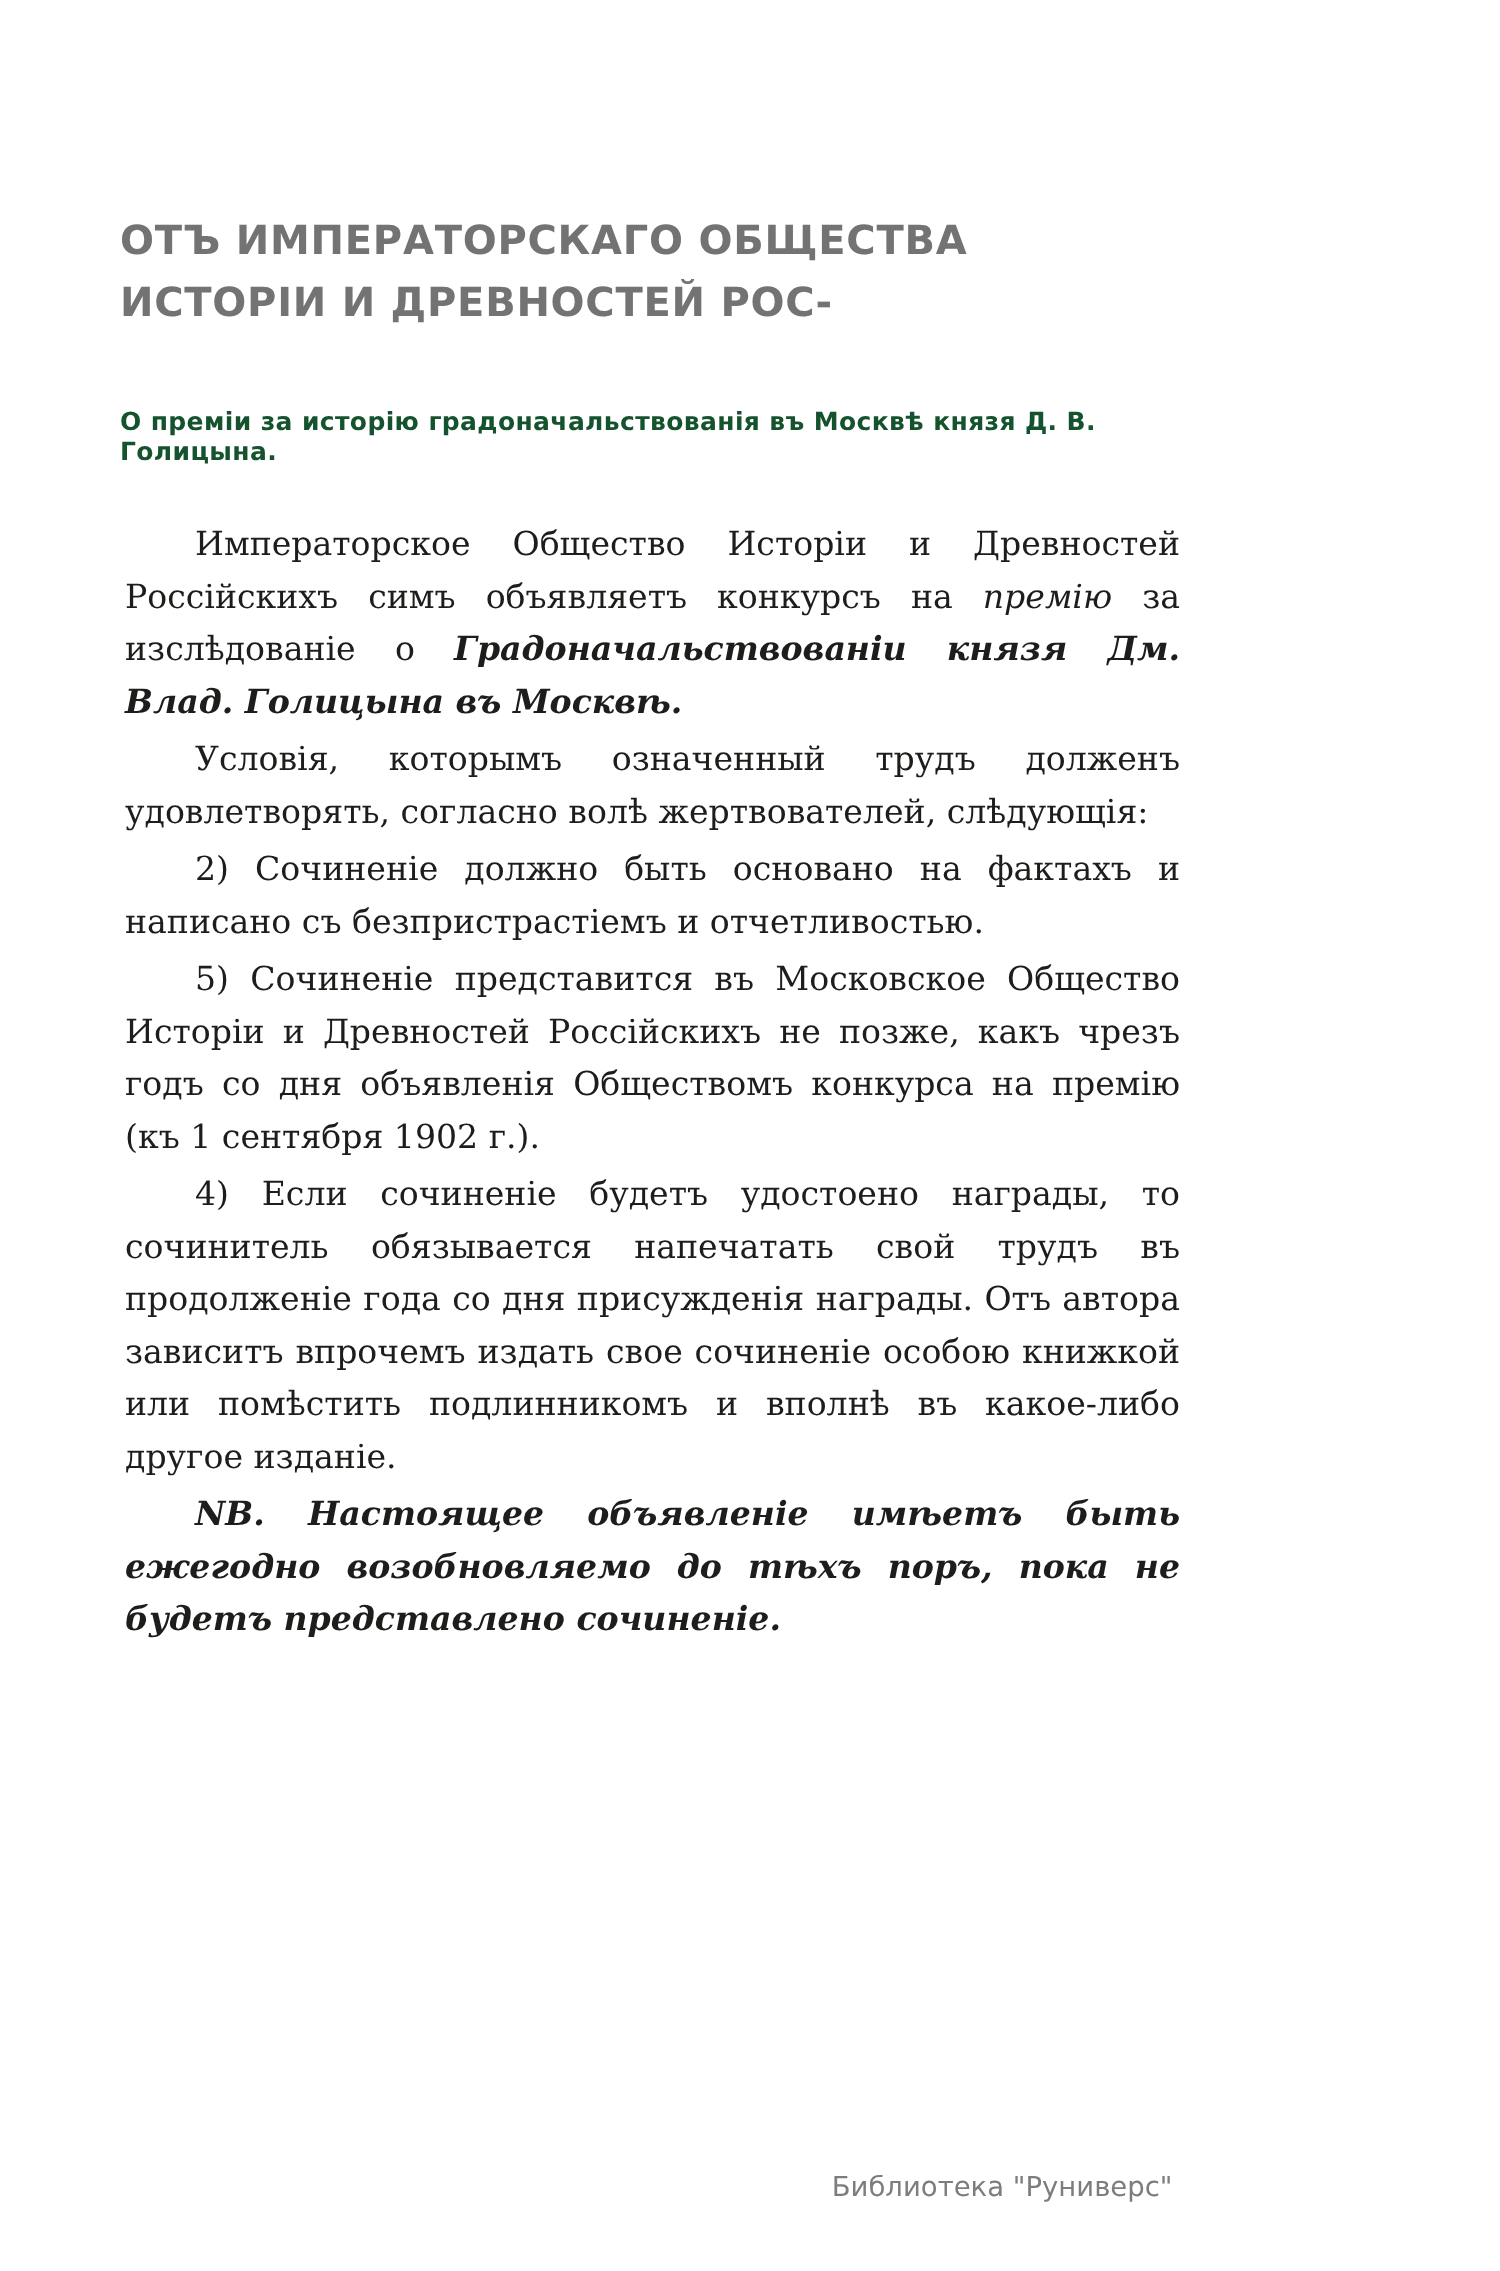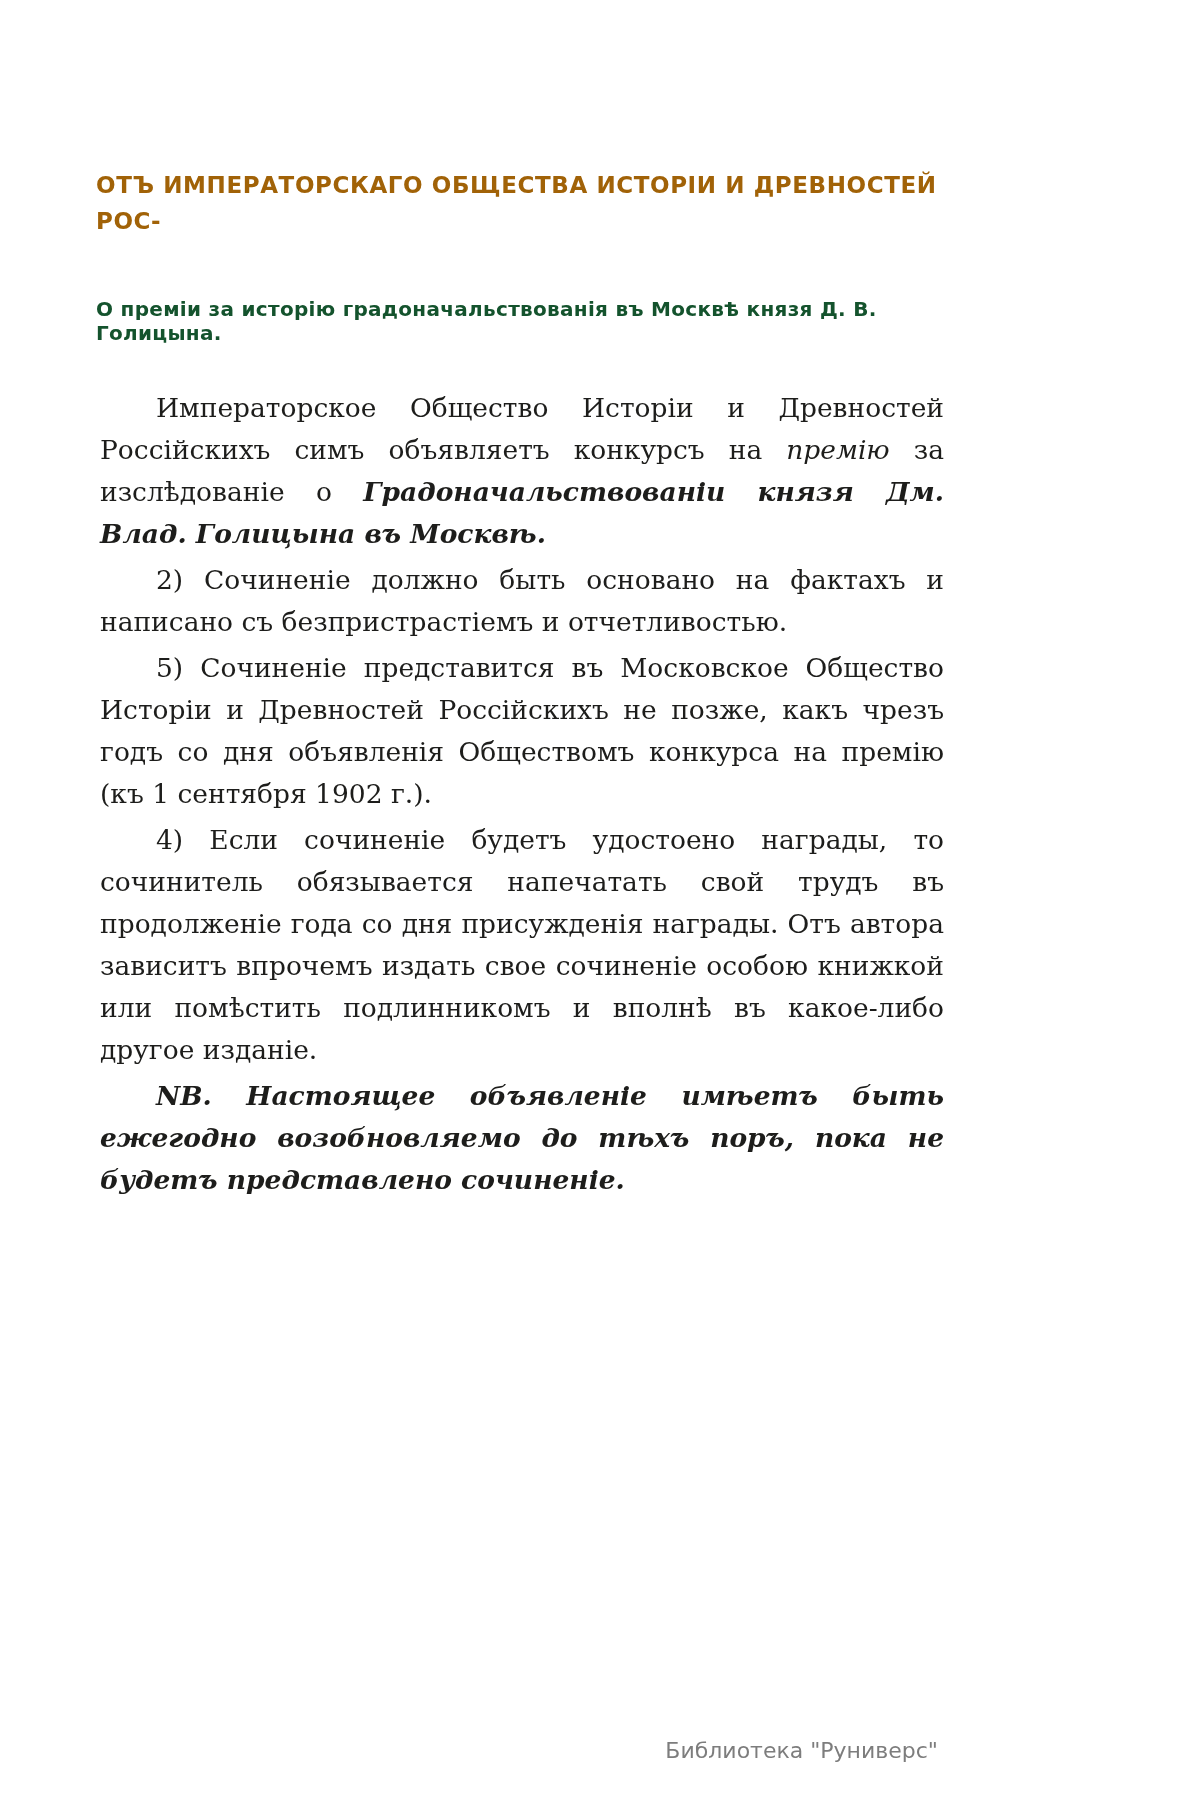--- a/index.html
+++ b/index.html
@@ -18,24 +18,24 @@
   }
   .content {
     position: absolute;
     left: 96px;
     top: 168px;
     width: 852px;
   }
   .header-title {
     font-family: "DejaVu Sans", sans-serif;
     font-weight: bold;
-    font-size: 23px;
+    font-size: 32px;
     line-height: 1.55;
     letter-spacing: 0.6px;
-    color: #a16207;
+    color: #737373;
   }
   .subtitle {
     margin-top: 58px;
     font-family: "DejaVu Sans", sans-serif;
     font-weight: bold;
     font-size: 20px;
     letter-spacing: 0.3px;
     color: #14532d;
   }
   .body-text {
@@ -68,20 +68,21 @@
   <div class="content">
 
     <div class="header-title">
       <div>ОТЪ ИМПЕРАТОРСКАГО ОБЩЕСТВА ИСТОРІИ И ДРЕВНОСТЕЙ РОС-</div>
     </div>
 
     <div class="subtitle">О преміи за исторію градоначальствованія въ Москвѣ князя Д. В. Голицына.</div>
 
     <div class="body-text" id="paragraphs-container">
         <p class="para"><span class="seg-normal">Императорское Общество Исторіи и Древностей Россійскихъ симъ объявляетъ конкурсъ на </span><span class="seg-italic">премію</span><span class="seg-normal"> за изслѣдованіе о </span><span class="seg-bolditalic">Градоначальствованіи князя Дм. Влад. Голицына въ Москвѣ.</span></p>
+        <p class="para"><span class="seg-normal">Условія, которымъ означенный трудъ долженъ удовлетворять, согласно волѣ жертвователей, слѣдующія:</span></p>
         <p class="para"><span class="seg-normal">2) Сочиненіе должно быть основано на фактахъ и написано съ безпристрастіемъ и отчетливостью.</span></p>
         <p class="para"><span class="seg-normal">5) Сочиненіе представится въ Московское Общество Исторіи и Древностей Россійскихъ не позже, какъ чрезъ годъ со дня объявленія Обществомъ конкурса на премію (къ 1 сентября 1902 г.).</span></p>
         <p class="para"><span class="seg-normal">4) Если сочиненіе будетъ удостоено награды, то сочинитель обязывается напечатать свой трудъ въ продолженіе года со дня присужденія награды. Отъ автора зависитъ впрочемъ издать свое сочиненіе особою книжкой или помѣстить подлинникомъ и вполнѣ въ какое-либо другое изданіе.</span></p>
         <p class="para"><span class="seg-bolditalic">NB. Настоящее объявленіе имѣетъ быть ежегодно возобновляемо до тѣхъ поръ, пока не будетъ представлено сочиненіе.</span></p>
       </div>
 
   </div>
 
   <div class="watermark">Библиотека "Руниверс"</div>
 </div>

